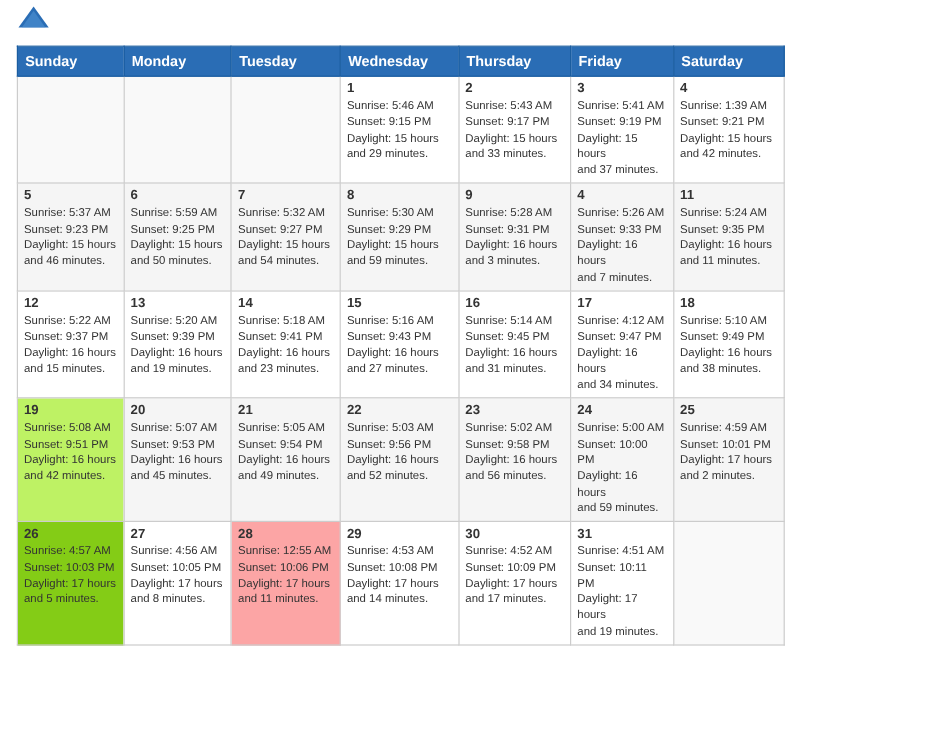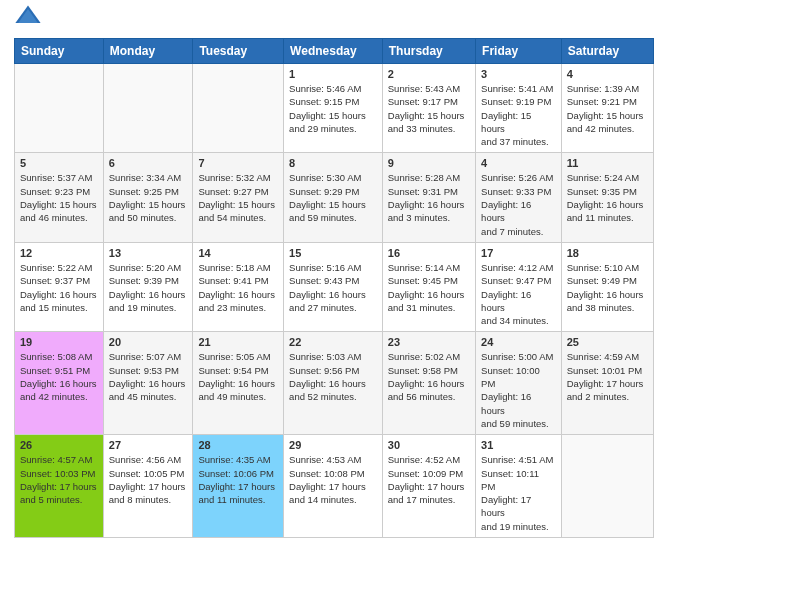--- a/index.html
+++ b/index.html
@@ -168,21 +168,21 @@
         <tr>
           <td style="background: rgb(245, 245, 245);">
             <span class="day-number">5</span>
             <div class="day-info" style="white-space: pre-line;">Sunrise: 5:37 AM
 Sunset: 9:23 PM
 Daylight: 15 hours
 and 46 minutes.</div>
           </td>
           <td style="background: rgb(245, 245, 245);">
             <span class="day-number">6</span>
-            <div class="day-info" style="white-space: pre-line;">Sunrise: 3:34 AM
+            <div class="day-info" style="white-space: pre-line;">Sunrise: 5:59 AM
 Sunset: 9:25 PM
 Daylight: 15 hours
 and 50 minutes.</div>
           </td>
           <td style="background: rgb(245, 245, 245);">
             <span class="day-number">7</span>
             <div class="day-info" style="white-space: pre-line;">Sunrise: 5:32 AM
 Sunset: 9:27 PM
 Daylight: 15 hours
 and 54 minutes.</div>
@@ -261,21 +261,21 @@
           </td>
           <td style="background: rgb(255, 255, 255);">
             <span class="day-number">18</span>
             <div class="day-info" style="white-space: pre-line;">Sunrise: 5:10 AM
 Sunset: 9:49 PM
 Daylight: 16 hours
 and 38 minutes.</div>
           </td>
         </tr>
         <tr>
-          <td style="background: #f0abfc;">
+          <td style="background: #bef264;">
             <span class="day-number">19</span>
             <div class="day-info" style="white-space: pre-line;">Sunrise: 5:08 AM
 Sunset: 9:51 PM
 Daylight: 16 hours
 and 42 minutes.</div>
           </td>
           <td style="background: rgb(245, 245, 245);">
             <span class="day-number">20</span>
             <div class="day-info" style="white-space: pre-line;">Sunrise: 5:07 AM
 Sunset: 9:53 PM
@@ -326,23 +326,23 @@
 Daylight: 17 hours
 and 5 minutes.</div>
           </td>
           <td style="background: rgb(255, 255, 255);">
             <span class="day-number">27</span>
             <div class="day-info" style="white-space: pre-line;">Sunrise: 4:56 AM
 Sunset: 10:05 PM
 Daylight: 17 hours
 and 8 minutes.</div>
           </td>
-          <td style="background: #7dd3fc;">
+          <td style="background: #fca5a5;">
             <span class="day-number">28</span>
-            <div class="day-info" style="white-space: pre-line;">Sunrise: 4:35 AM
+            <div class="day-info" style="white-space: pre-line;">Sunrise: 12:55 AM
 Sunset: 10:06 PM
 Daylight: 17 hours
 and 11 minutes.</div>
           </td>
           <td style="background: rgb(255, 255, 255);">
             <span class="day-number">29</span>
             <div class="day-info" style="white-space: pre-line;">Sunrise: 4:53 AM
 Sunset: 10:08 PM
 Daylight: 17 hours
 and 14 minutes.</div>

